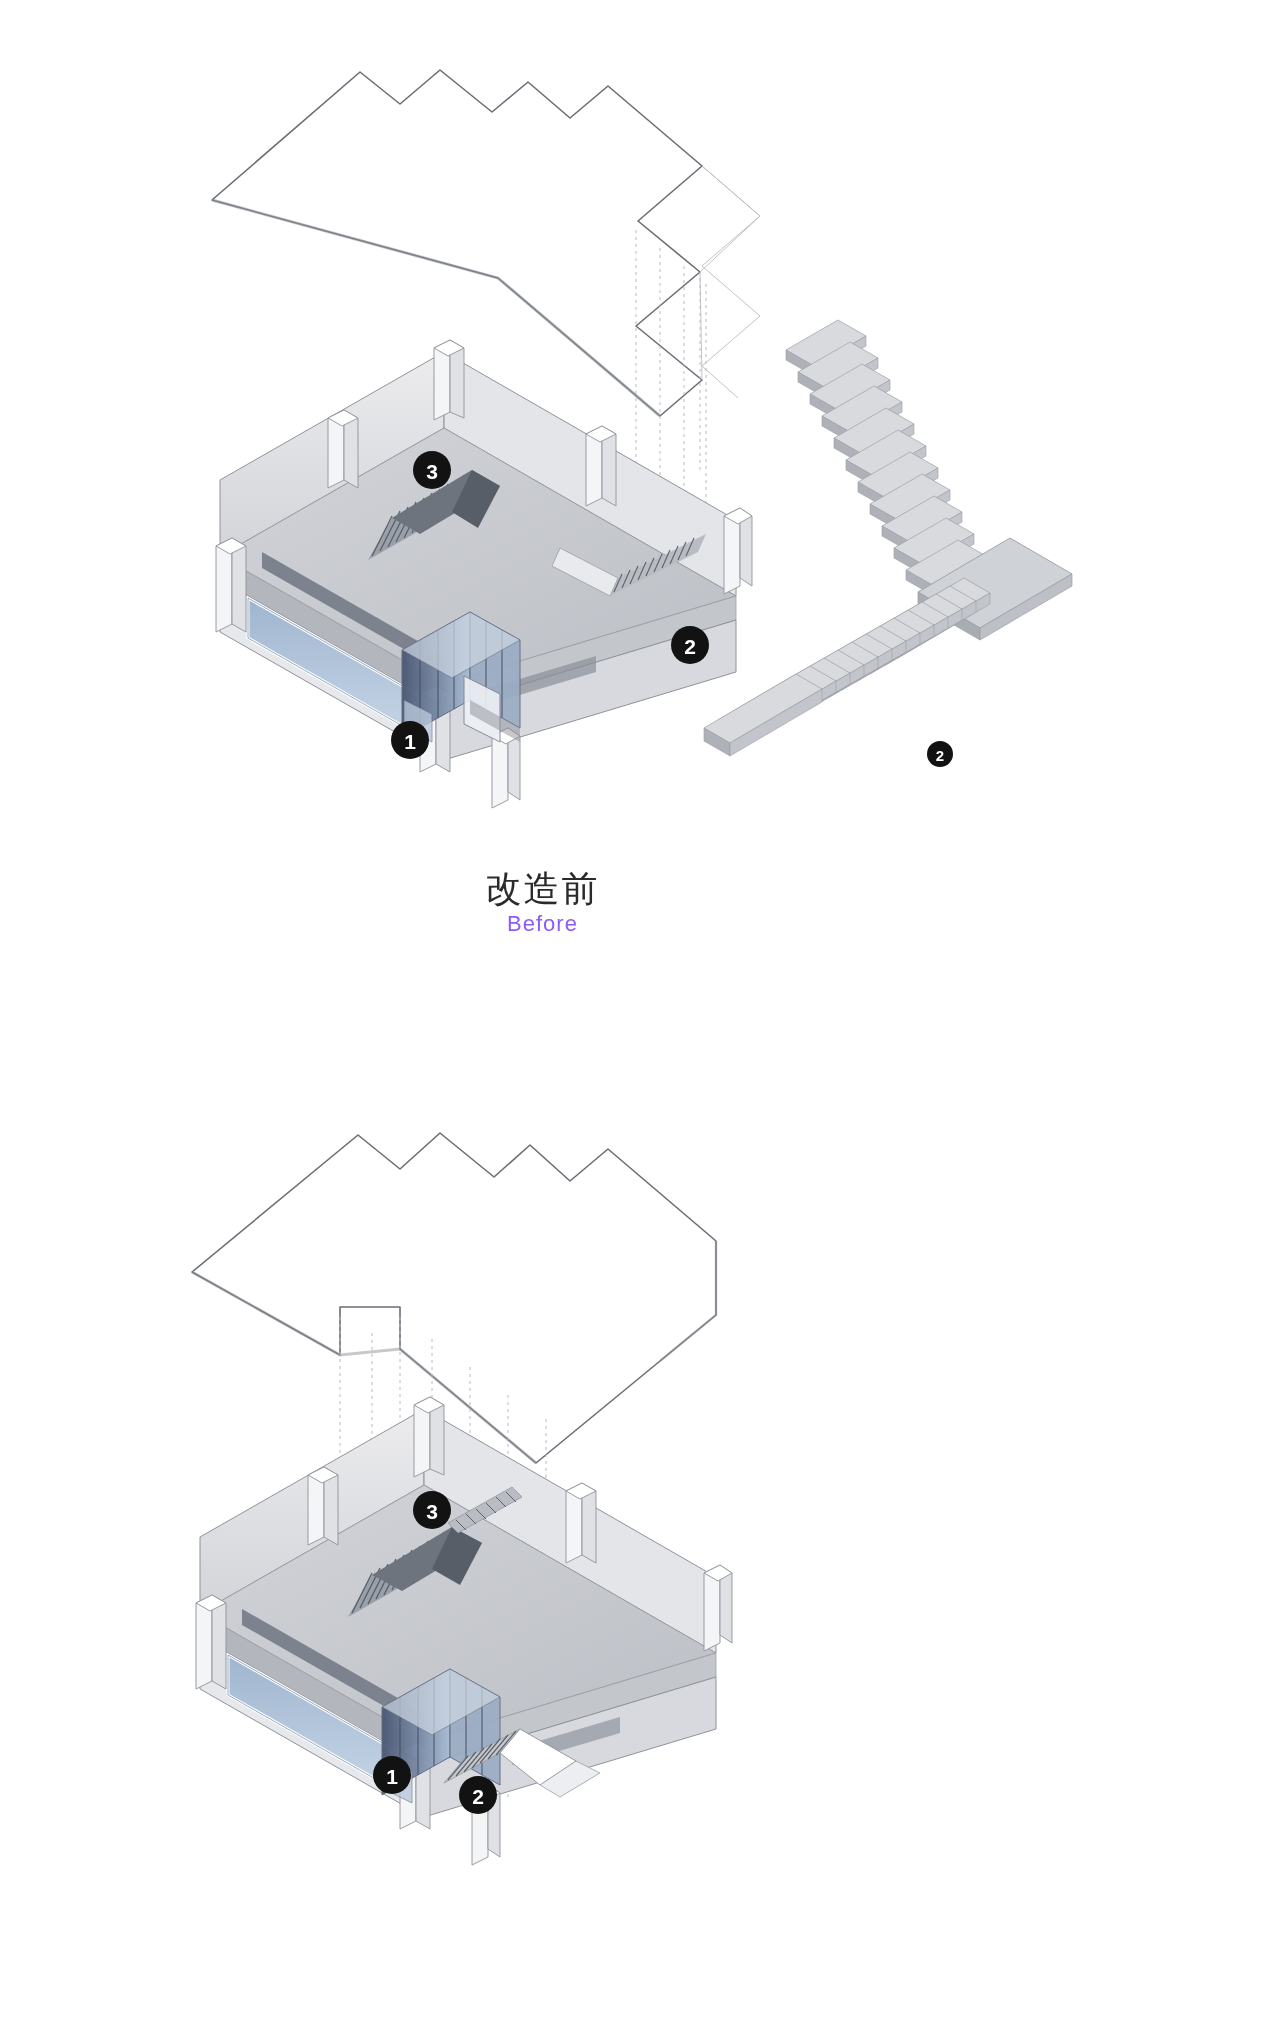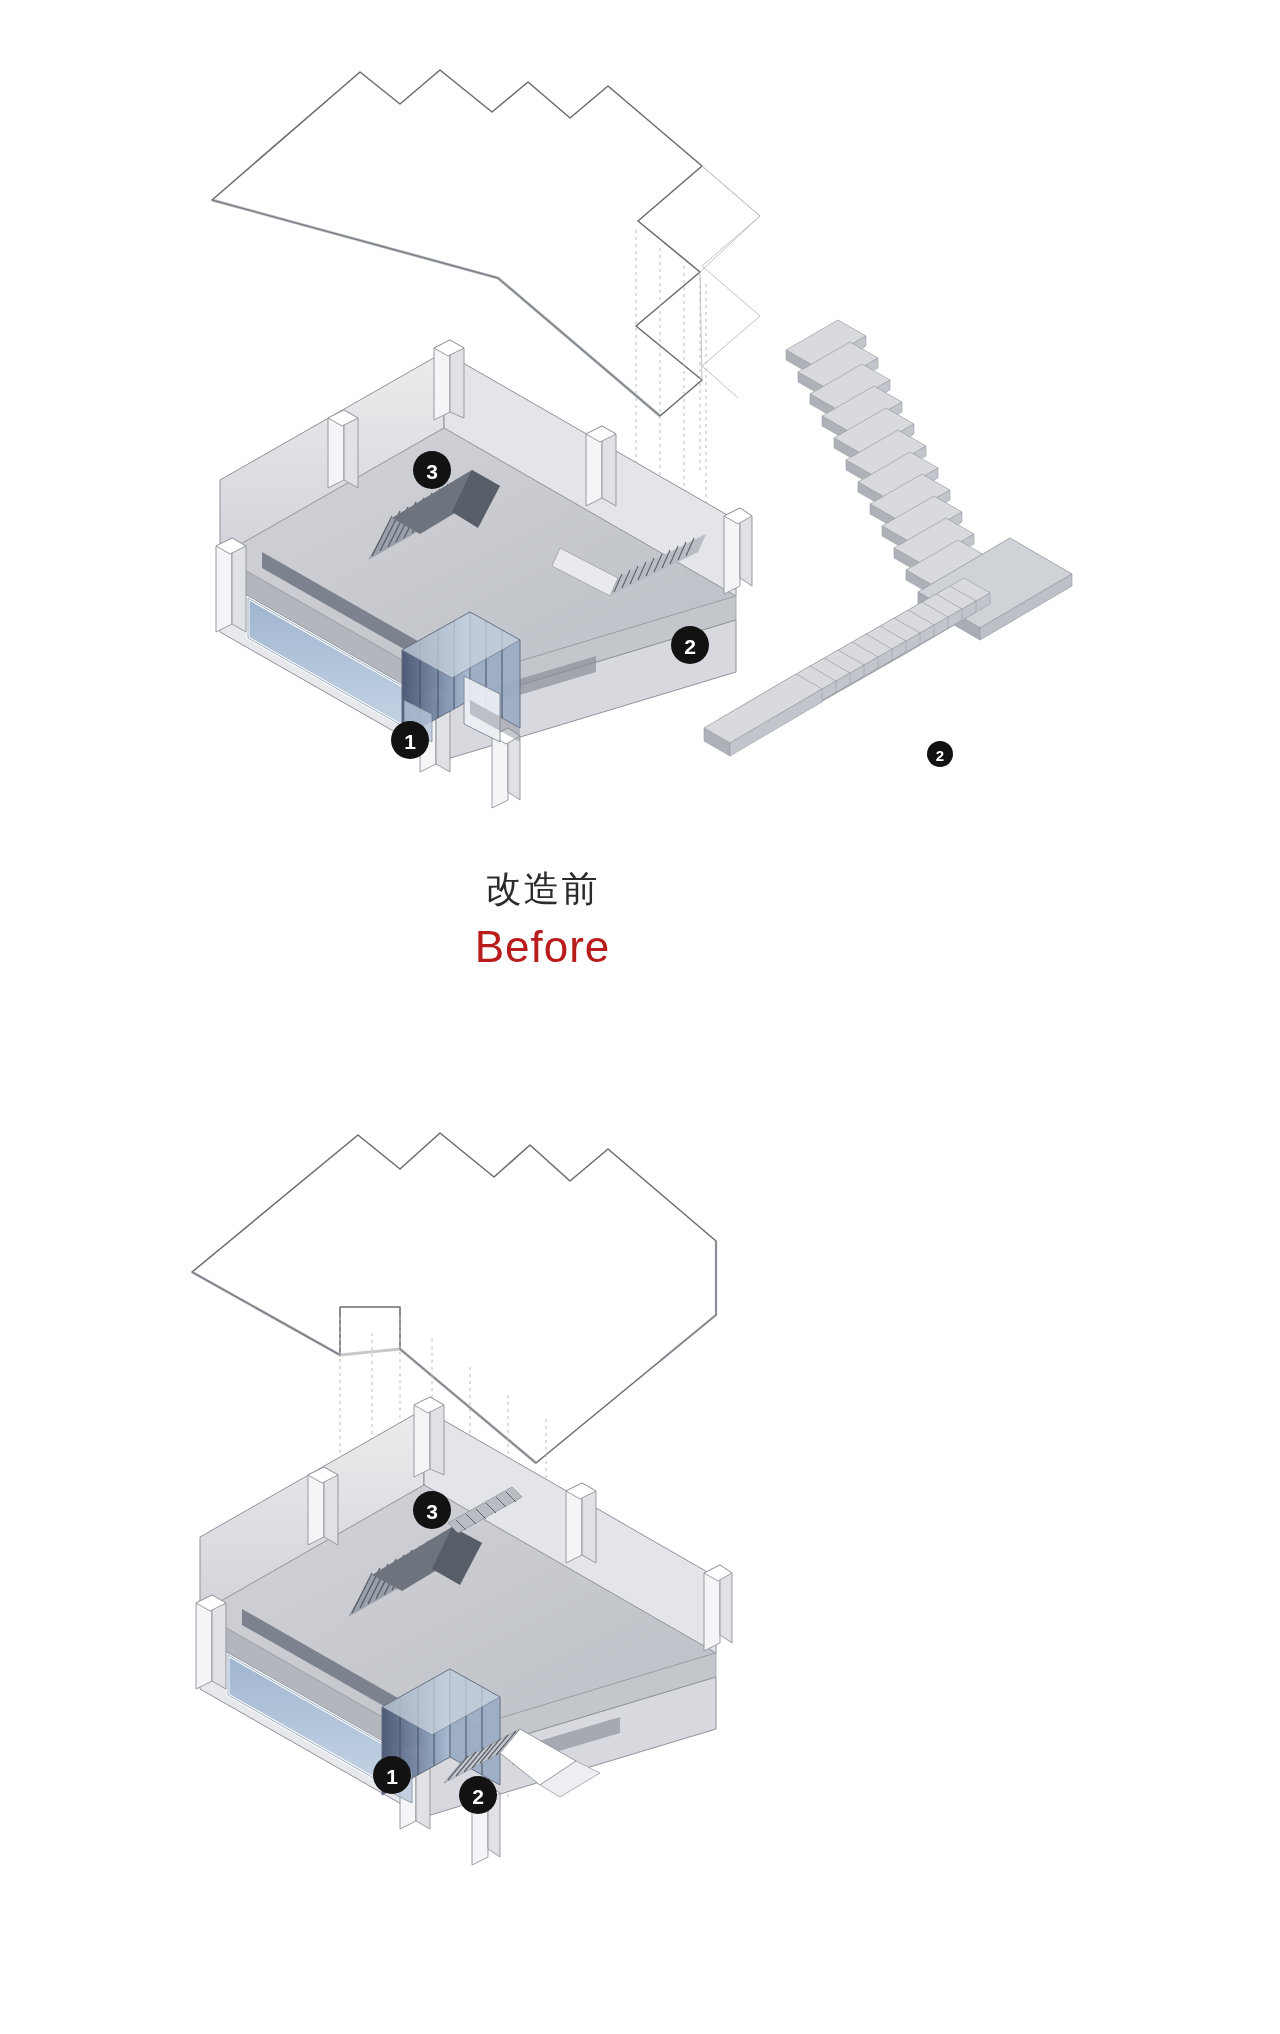--- a/index.html
+++ b/index.html
@@ -21,26 +21,26 @@
   .caption .cn{
     display:block;
     font-size:36px;
     letter-spacing:2px;
     color:#2b2b2b;
     font-weight:400;
     line-height:1.15;
   }
   .caption .en{
     display:block;
-    font-size:44px;
-    color:#b91c1c;
+    font-size:22px;
+    color:#8b5cf6;
     font-weight:400;
     letter-spacing:1px;
     line-height:1.2;
-    margin-top:12px;
+    margin-top:2px;
   }
   .cap-before{top:868px;}
   .marker-text{
     font-family:"Liberation Sans", sans-serif;
     font-weight:700;
     fill:#ffffff;
     text-anchor:middle;
     dominant-baseline:central;
   }
 </style>

